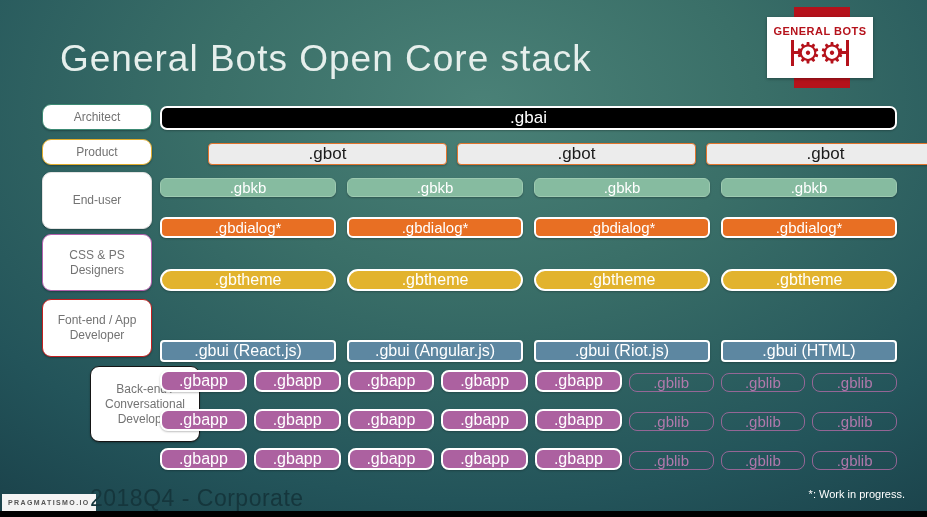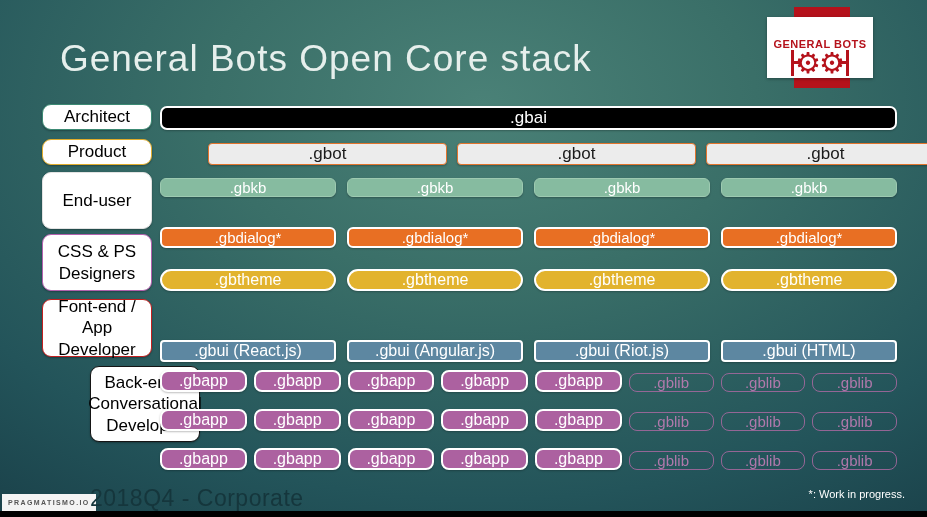--- a/index.html
+++ b/index.html
@@ -16,33 +16,33 @@
     font-size:37px;color:#e6efec;letter-spacing:1px;font-weight:400;
     white-space:nowrap;
   }
   
   .logo-ribbon{position:absolute;left:794px;top:7px;width:56px;height:81px;background:#b5121b;}
   .logo-card{
     position:absolute;left:767px;top:17px;width:106px;height:61px;background:#ffffff;
     box-shadow:0 1px 3px rgba(0,0,0,.35);
     display:flex;flex-direction:column;align-items:center;justify-content:flex-start;
   }
-  .logo-brand{margin-top:21px;font-size:11px;font-weight:bold;color:#b5121b;letter-spacing:.5px;white-space:nowrap;}
+  .logo-brand{margin-top:8px;font-size:11px;font-weight:bold;color:#b5121b;letter-spacing:.5px;white-space:nowrap;}
   .logo-gears{display:flex;align-items:center;justify-content:center;height:36px;margin-top:-2px;}
   .gear-glyph{font-size:29px;line-height:29px;color:#b5121b;margin:0 -1px;}
   .gear-post{position:relative;width:3px;height:26px;background:#b5121b;}
   .gear-post::after{content:"";position:absolute;top:11px;width:7px;height:3px;background:#b5121b;}
   .gear-post.left{margin-right:2px;} .gear-post.left::after{left:3px;}
   .gear-post.right{margin-left:2px;} .gear-post.right::after{right:3px;}
   
   .lab{
     position:absolute;left:42px;width:110px;box-sizing:border-box;
-    background:#ffffff;border-radius:9px;color:#000000;
+    background:#ffffff;border-radius:9px;color:#737373;
     display:flex;align-items:center;justify-content:center;text-align:center;
-    font-size:17px;line-height:1.25;padding:2px 6px;
+    font-size:12px;line-height:1.25;padding:2px 6px;
     box-shadow:0 1px 2px rgba(0,0,0,.3);
   }
   .lab-architect{top:104px;height:26px;border:1.5px solid #3c8a74;}
   .lab-product{top:139px;height:26px;border:1.5px solid #e0ac2c;}
   .lab-enduser{top:172px;height:57px;border:1.5px solid #e3e3e3;}
   .lab-designers{top:234px;height:57px;border:1.5px solid #b261ae;}
   .lab-frontend{top:299px;height:58px;border:1.5px solid #c22020;}
   .lab-backend{top:366px;height:76px;border:1.5px solid #151515;margin-left:48px;}
   
   .row{position:absolute;left:160px;width:737px;display:flex;align-items:flex-end;}
@@ -56,21 +56,21 @@
   .gbot{background:#ececec;border:1.5px solid #e2742d;border-radius:4px;color:#1a1a1a;font-size:17px;}
   .gbkb{background:#86bba0;border:1px solid #9dcab1;border-radius:6px;color:#fff;font-size:15px;}
   .gbdialog{background:#e86f23;border:2px solid #fff;border-radius:6px;color:#fff;font-size:15px;}
   .gbtheme{background:#e2b32e;border:2px solid #fff;border-radius:11px;color:#fff;font-size:16px;}
   .gbui{background:#5d87a1;border:2px solid #fff;border-radius:4px;color:#fff;font-size:16px;}
   .gbapp{background:#ac61a0;border:2px solid #fff;border-radius:8px;color:#fff;font-size:16px;}
   .gblib{background:transparent;border:1.5px solid rgba(168,104,160,.85);border-radius:8px;color:rgba(190,124,180,.9);font-size:15px;box-shadow:none;}
   .r-gbai{top:104px;height:26px;}
   .r-gbot{top:139px;height:26px;padding-left:48px;}
   .r-gbkb{top:172px;height:25px;}
-  .r-gbdialog{top:214px;height:34px;}
+  .r-gbdialog{top:204px;height:34px;}
   .r-gbtheme{top:234px;height:57px;}
   .r-gbui{top:296px;height:66px;}
   .r-gbapp1{top:366px;height:26px;}
   .r-gbapp2{top:405px;height:26px;}
   .r-gbapp3{top:444px;height:26px;}
   
   .watermark{
     position:absolute;left:2px;top:494px;height:17px;padding:0 6px;
     background:#f4f4f4;display:flex;align-items:center;
     font-size:7px;font-weight:bold;letter-spacing:1.4px;color:#555;

